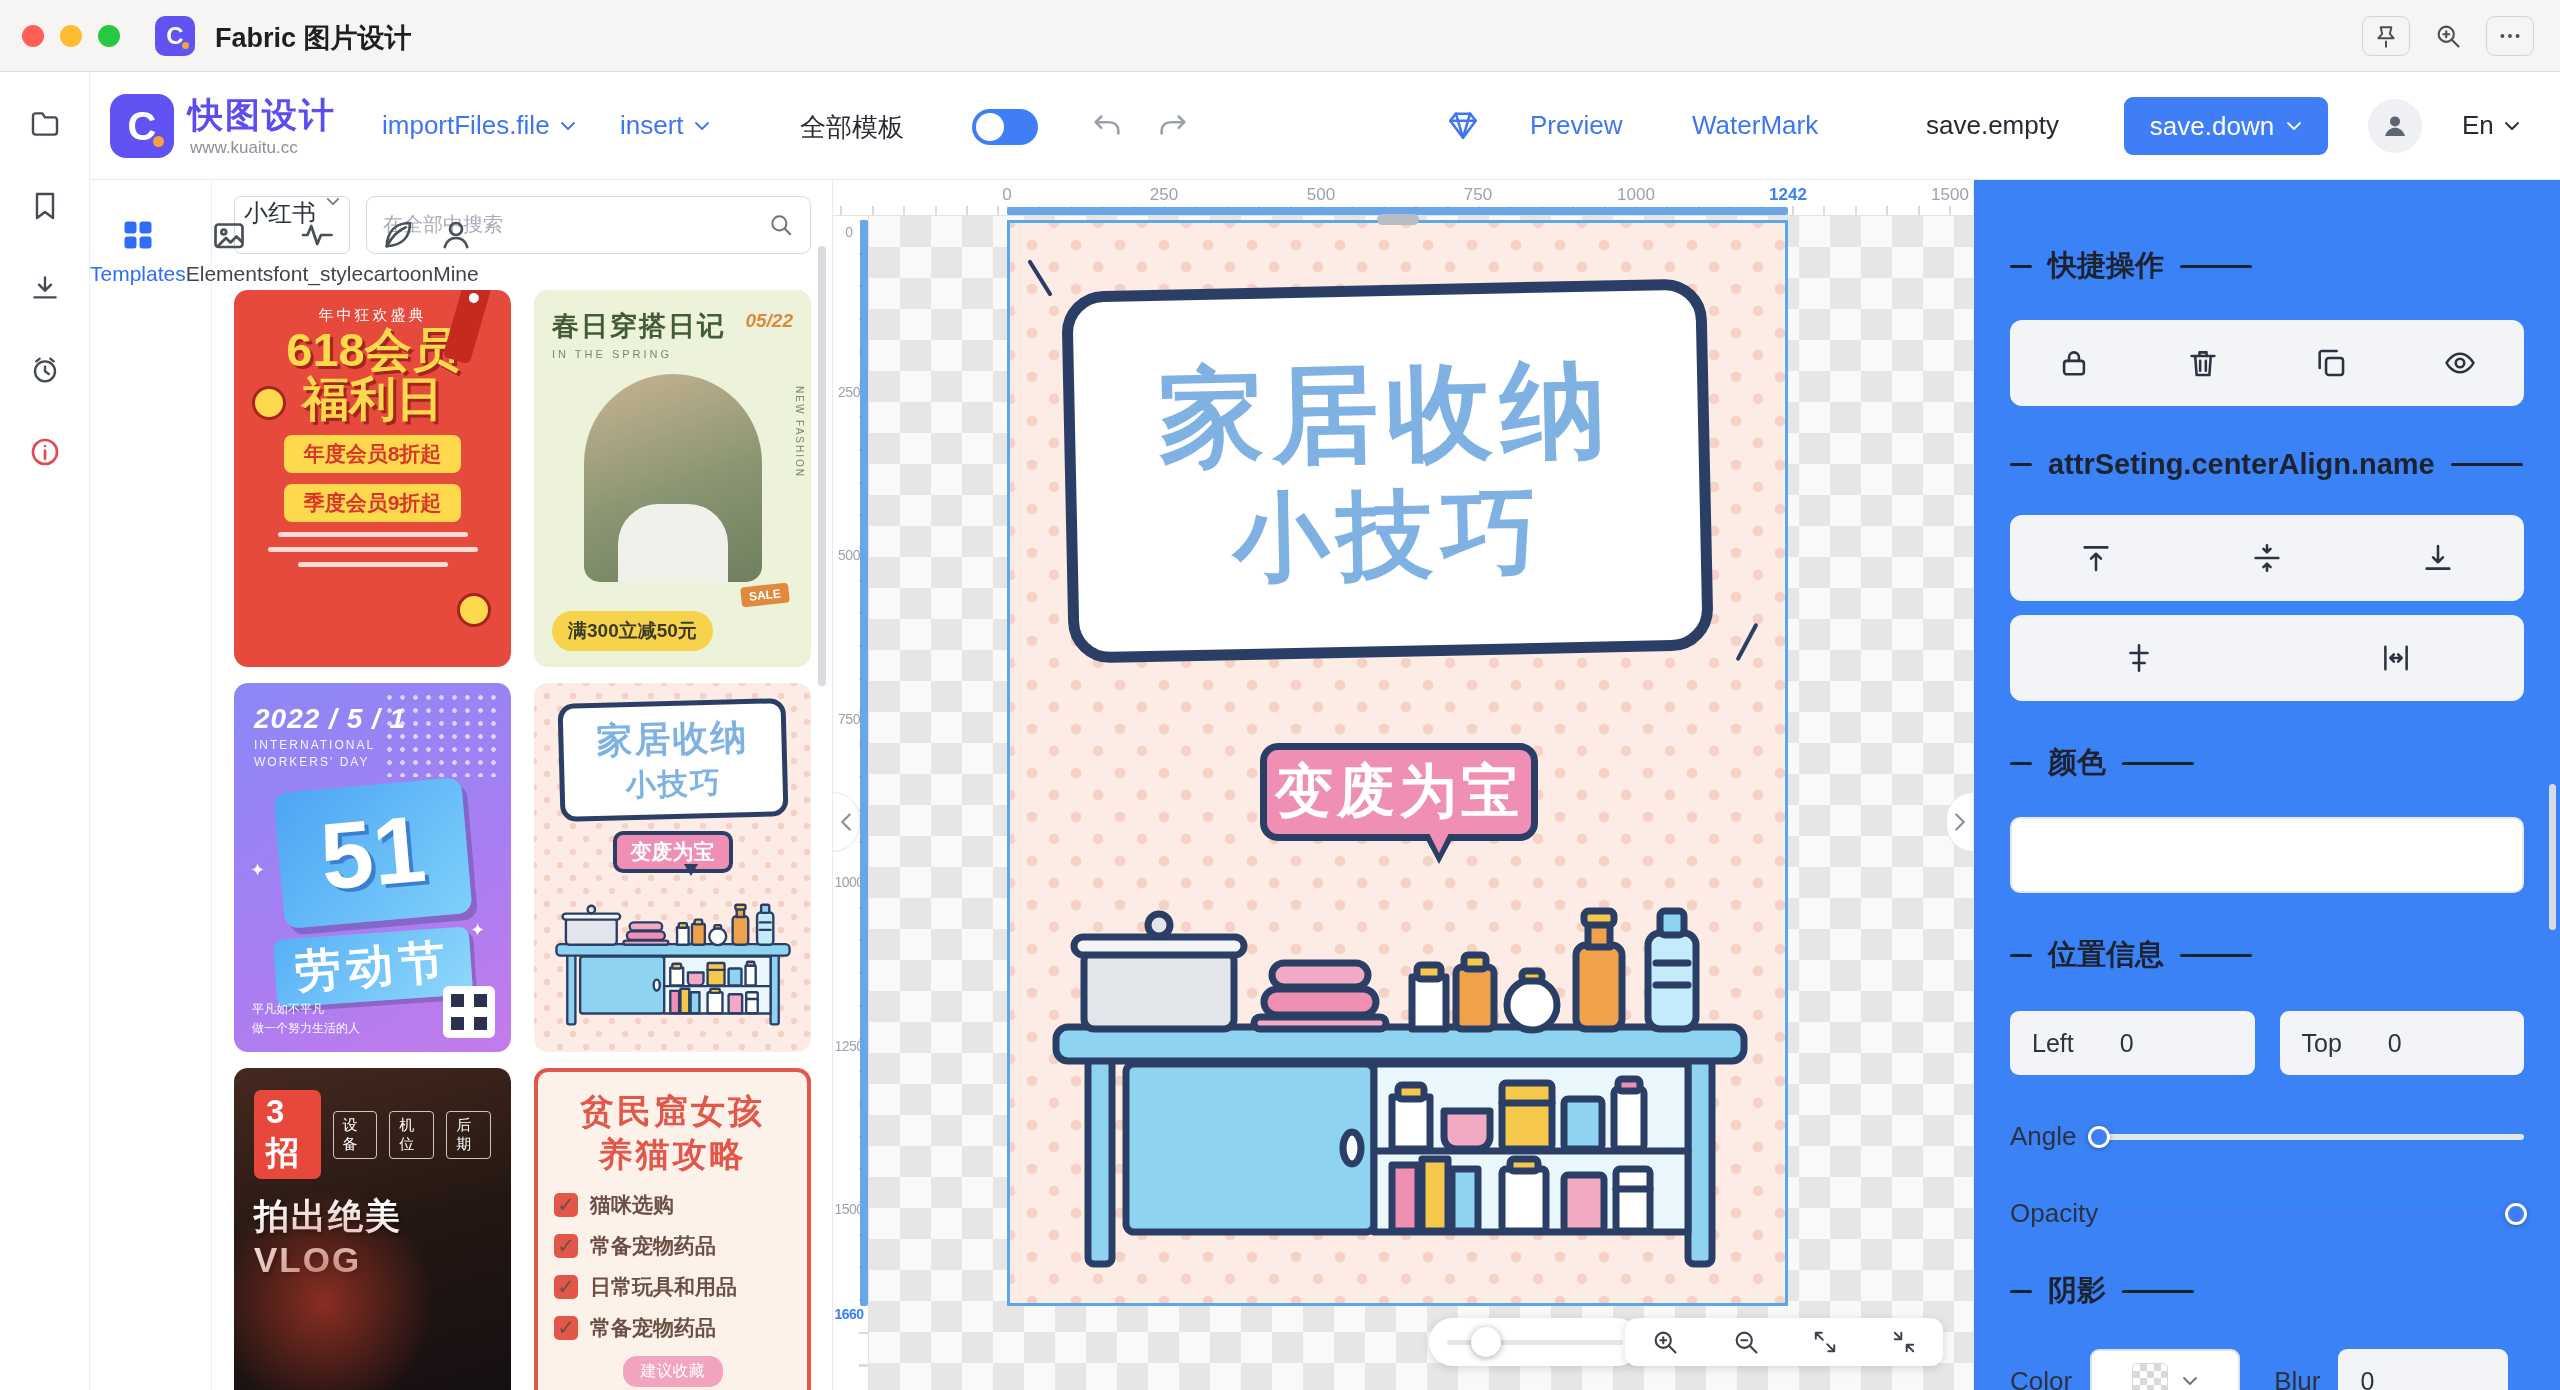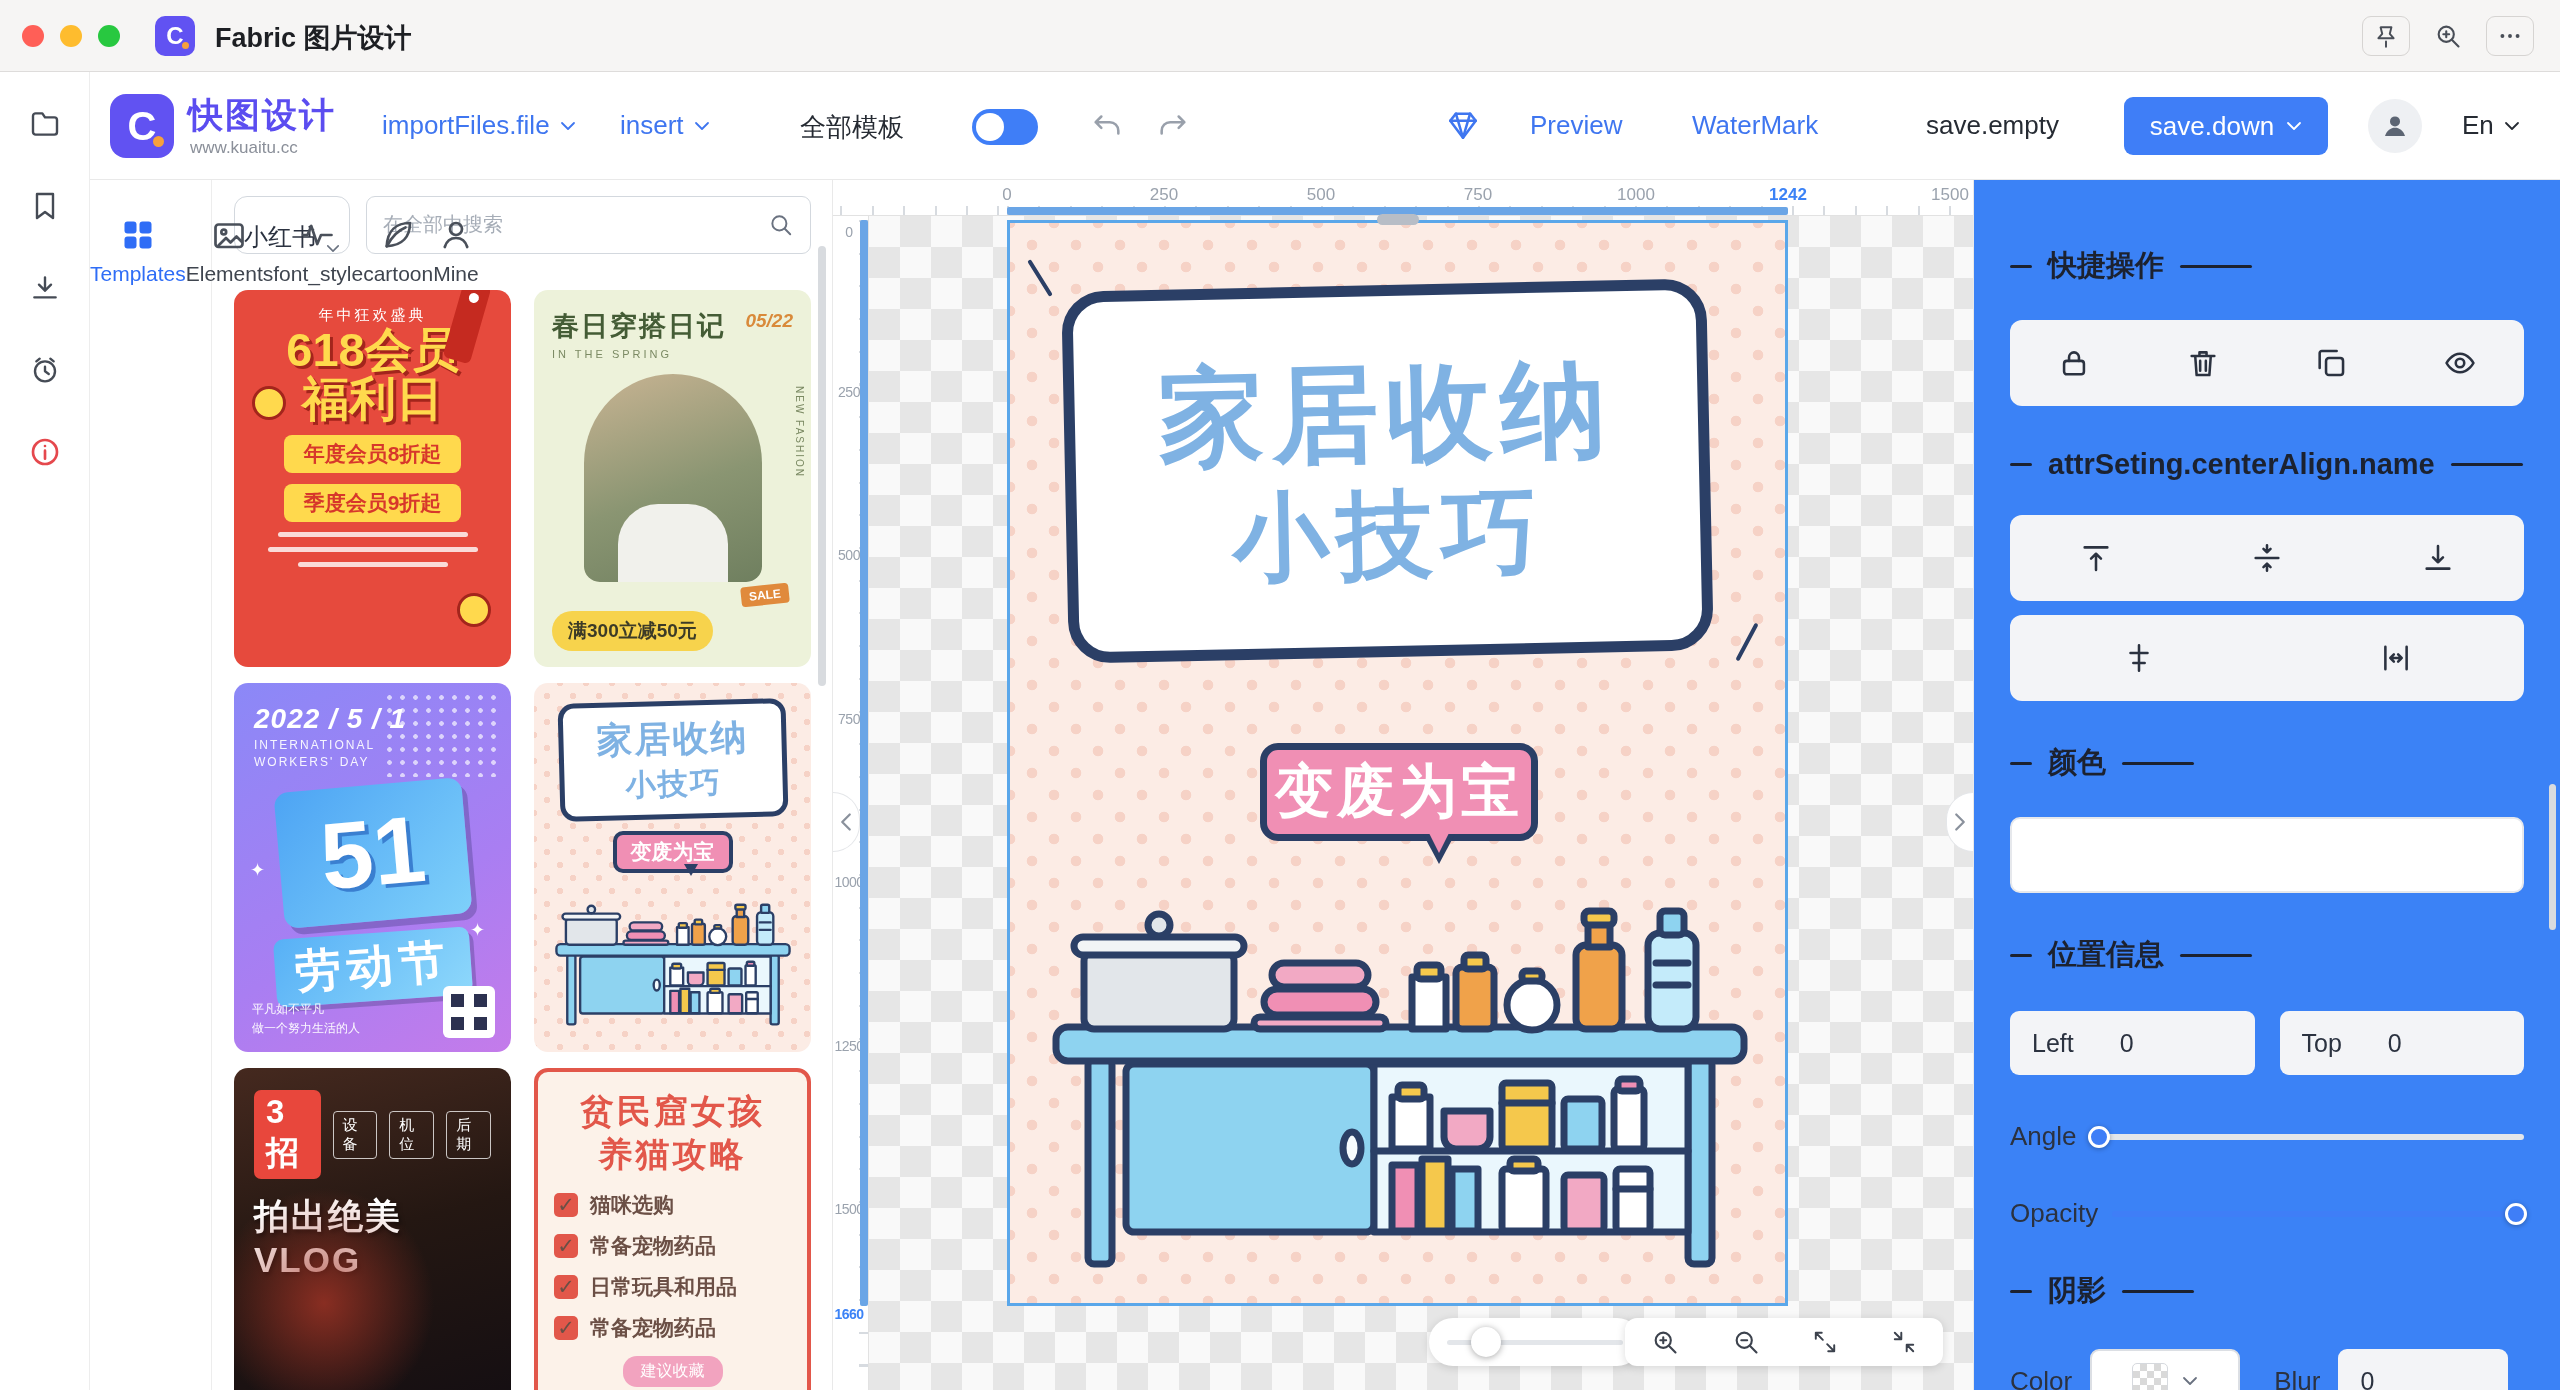--- a/index.html
+++ b/index.html
@@ -40,21 +40,21 @@
 
   
   #nav-rail { position:absolute; left:90px; top:180px; width:122px; height:1210px; background:#fff; border-right:1px solid #ededed; z-index:8; display:flex; padding-top:10px; }
   .nav-item { height:123px; display:flex; flex-direction:column; align-items:center; justify-content:center; gap:9px; color:#4a505a; cursor:pointer; }
   .nav-item span { font-size:21px; color:#3f454f; }
   .nav-item.active, .nav-item.active span { color:#2f6df6; }
 
   
   #tpl-panel { position:absolute; left:212px; top:180px; width:621px; height:1210px; background:#fff; border-right:1px solid #e9e9e9; overflow:hidden; z-index:7; }
   #tpl-controls { position:absolute; left:22px; top:16px; width:577px; display:flex; gap:16px; }
-  #cat-select { width:116px; height:58px; border:1.5px solid #d3d8de; border-radius:13px; display:flex; align-items:flex-end; justify-content:center; gap:10px; font-size:24px; cursor:pointer; }
+  #cat-select { width:116px; height:58px; border:1.5px solid #d3d8de; border-radius:7px; display:flex; align-items:flex-start; justify-content:center; gap:10px; font-size:24px; cursor:pointer; }
   #search-box { flex:1; height:58px; border:1.5px solid #d3d8de; border-radius:9px; display:flex; align-items:center; padding:0 16px; }
   #search-box input { flex:1; border:none; outline:none; font-size:20px; color:#737373; font-family:Liberation Mono, monospace; }
   #search-box input::placeholder { color:#a6adb7; }
   #tpl-grid { position:absolute; left:22px; top:110px; width:577px; display:grid; grid-template-columns:277px 277px; gap:16px 23px; }
   .card { border-radius:14px; position:relative; overflow:hidden; cursor:pointer; }
   #tpl-scroll { position:absolute; right:6px; top:66px; width:8px; height:440px; border-radius:4px; background:#d8dbdf; cursor:pointer; }
 
   
   .card1 { height:377px; background:#e64a3d; display:flex; flex-direction:column; align-items:center; padding-top:16px; }
   .card1 .badge { color:#fff; font-size:15px; letter-spacing:3px; }

